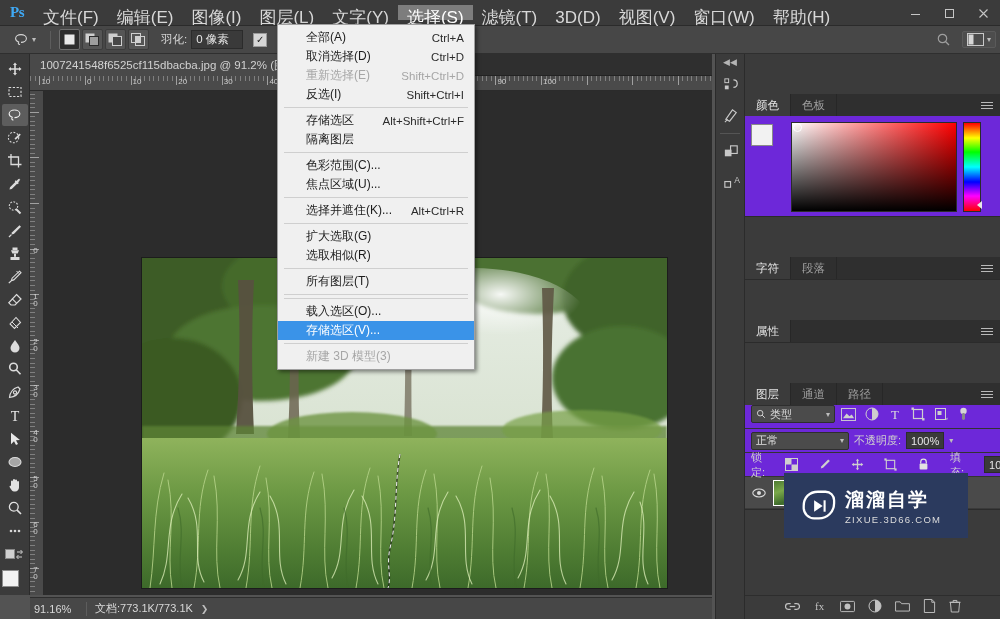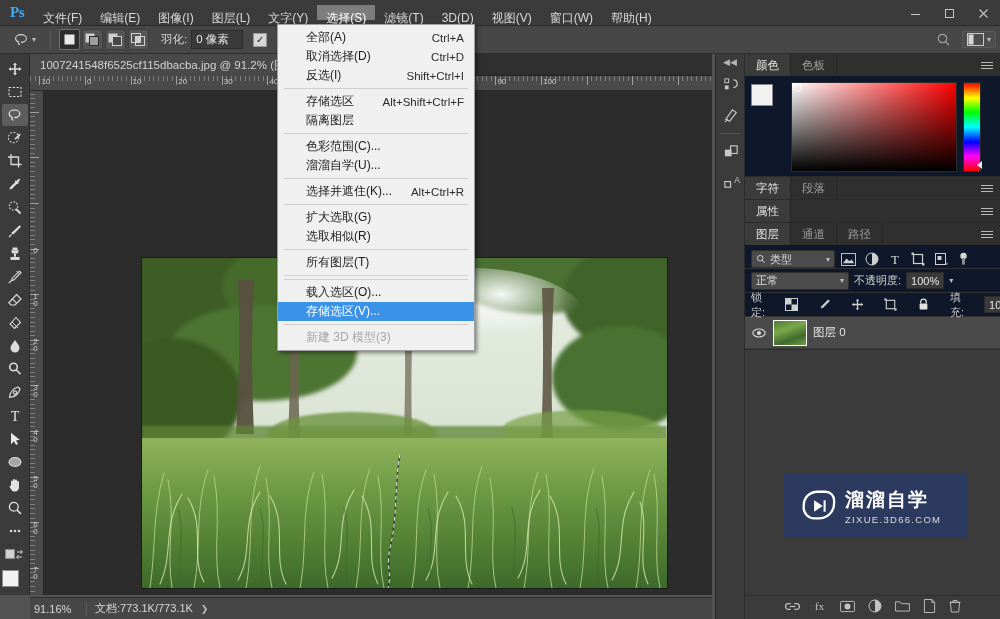--- a/index.html
+++ b/index.html
@@ -23,21 +23,21 @@
   }
   .ps-logo {
     width: 34px; height: 26px;
     display: flex; align-items: center; justify-content: center;
     color: #3fa9f5; font-weight: bold; font-size: 15px;
     font-family: "Liberation Serif", serif;
     letter-spacing: -0.5px;
   }
   .menu-item {
     padding: 0 9px; height: 15px; line-height: 26px;
-    font-size: 12px; color: #d8d8d8; cursor: default; white-space: nowrap;
+    font-size: 17px; color: #d8d8d8; cursor: default; white-space: nowrap;
   }
   .menu-item.active { background: #7d7d7d; color: #fff; }
   .win-controls {
     position: absolute; right: 0; top: 0; height: 26px;
     display: flex; align-items: center;
   }
   .win-btn {
     width: 34px; height: 26px; display: flex; align-items: center;
     justify-content: center; color: #c6c6c6; font-size: 12px;
   }
@@ -159,21 +159,21 @@
   }
   .dock-ico {
     width: 30px; height: 30px; display: flex; align-items: center; justify-content: center;
   }
   .dock-sep { width: 20px; height: 1px; background: #555; margin: 3px auto; }
 
   .right-panels {
     position: absolute; top: 54px; right: 0; width: 255px; height: 565px;
     background: #3b3b3b;
   }
-  .panel { background: #0f172a; border-bottom: 1px solid #2b2b2b; }
+  .panel { background: #6d28d9; border-bottom: 1px solid #2b2b2b; margin-top: 40px; }
   .panel-tabs {
     height: 22px; display: flex; align-items: stretch;
     background: #2f2f2f; position: relative;
   }
   .ptab {
     padding: 0 11px; display: flex; align-items: center;
     font-size: 11.5px; color: #9f9f9f; background: #2f2f2f;
     border-right: 1px solid #272727;
   }
   .ptab.active { background: #3b3b3b; color: #e2e2e2; }
@@ -205,21 +205,21 @@
     background: linear-gradient(to bottom,
       #ff0000 0%, #ffff00 17%, #00ff00 33%, #00ffff 50%,
       #0000ff 67%, #ff00ff 83%, #ff0000 100%);
     position: relative;
   }
   .hue-marker { position: absolute; right: -2px; bottom: 2px; width: 0; height: 0;
     border-top: 4px solid transparent; border-bottom: 4px solid transparent; border-right: 5px solid #e8e8e8; }
 
   
   .layers-toolrow {
-    height: 24px; display: flex; align-items: flex-end; gap: 4px; padding: 0 6px;
+    height: 24px; display: flex; align-items: flex-start; gap: 4px; padding: 0 6px;
     border-bottom: 1px solid #333;
   }
   .kind-select {
     display: flex; align-items: center; gap: 4px;
     background: #4b4b4b; border: 1px solid #2e2e2e; border-radius: 2px;
     height: 18px; padding: 0 4px; width: 84px; font-size: 11px; color: #dcdcdc;
   }
   .kind-select .caret { margin-left: auto; }
   .filter-ico { width: 19px; height: 18px; display: flex; align-items: center; justify-content: center; }
   .blend-row {
@@ -1190,38 +1190,42 @@
 
   <div class="dropdown" id="dropdown">
       <div class="mrow">
         <span>全部(A)</span>
         <span class="sc">Ctrl+A</span>
       </div>
       <div class="mrow">
         <span>取消选择(D)</span>
         <span class="sc">Ctrl+D</span>
       </div>
+      <div class="mrow disabled">
+        <span>重新选择(E)</span>
+        <span class="sc">Shift+Ctrl+D</span>
+      </div>
       <div class="mrow">
         <span>反选(I)</span>
         <span class="sc">Shift+Ctrl+I</span>
       </div>
       <div class="msep"></div>
       <div class="mrow">
         <span>存储选区</span>
         <span class="sc">Alt+Shift+Ctrl+F</span>
       </div>
       <div class="mrow">
         <span>隔离图层</span>
       </div>
       <div class="msep"></div>
       <div class="mrow">
         <span>色彩范围(C)...</span>
       </div>
       <div class="mrow">
-        <span>溜溜自学(U)...</span>
+        <span>焦点区域(U)...</span>
       </div>
       <div class="msep"></div>
       <div class="mrow">
         <span>选择并遮住(K)...</span>
         <span class="sc">Alt+Ctrl+R</span>
       </div>
       <div class="msep"></div>
       <div class="mrow">
         <span>扩大选取(G)</span>
       </div>

